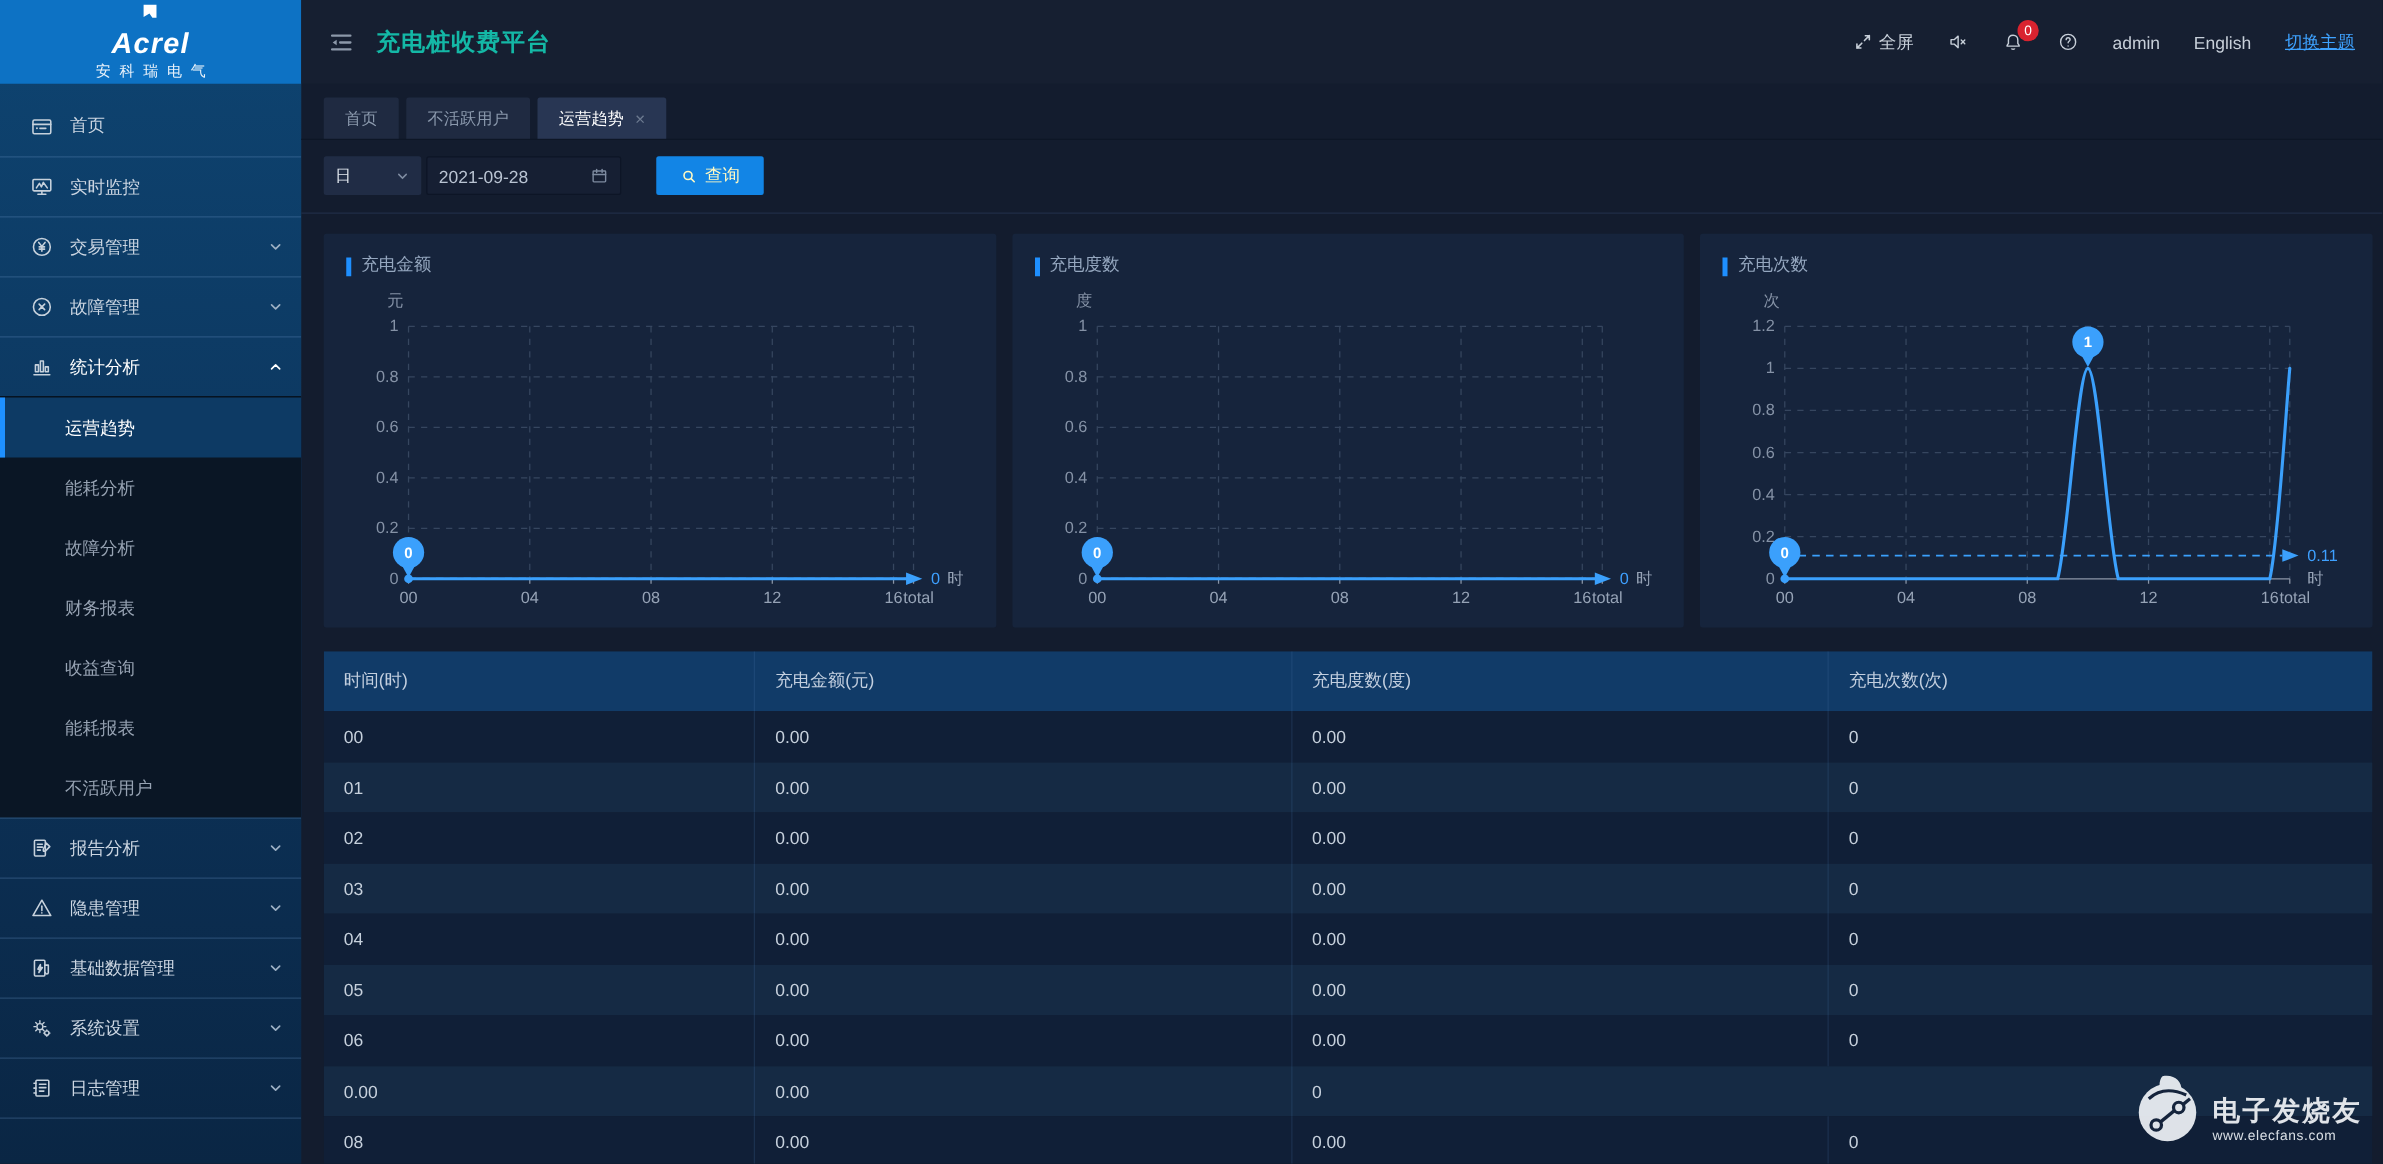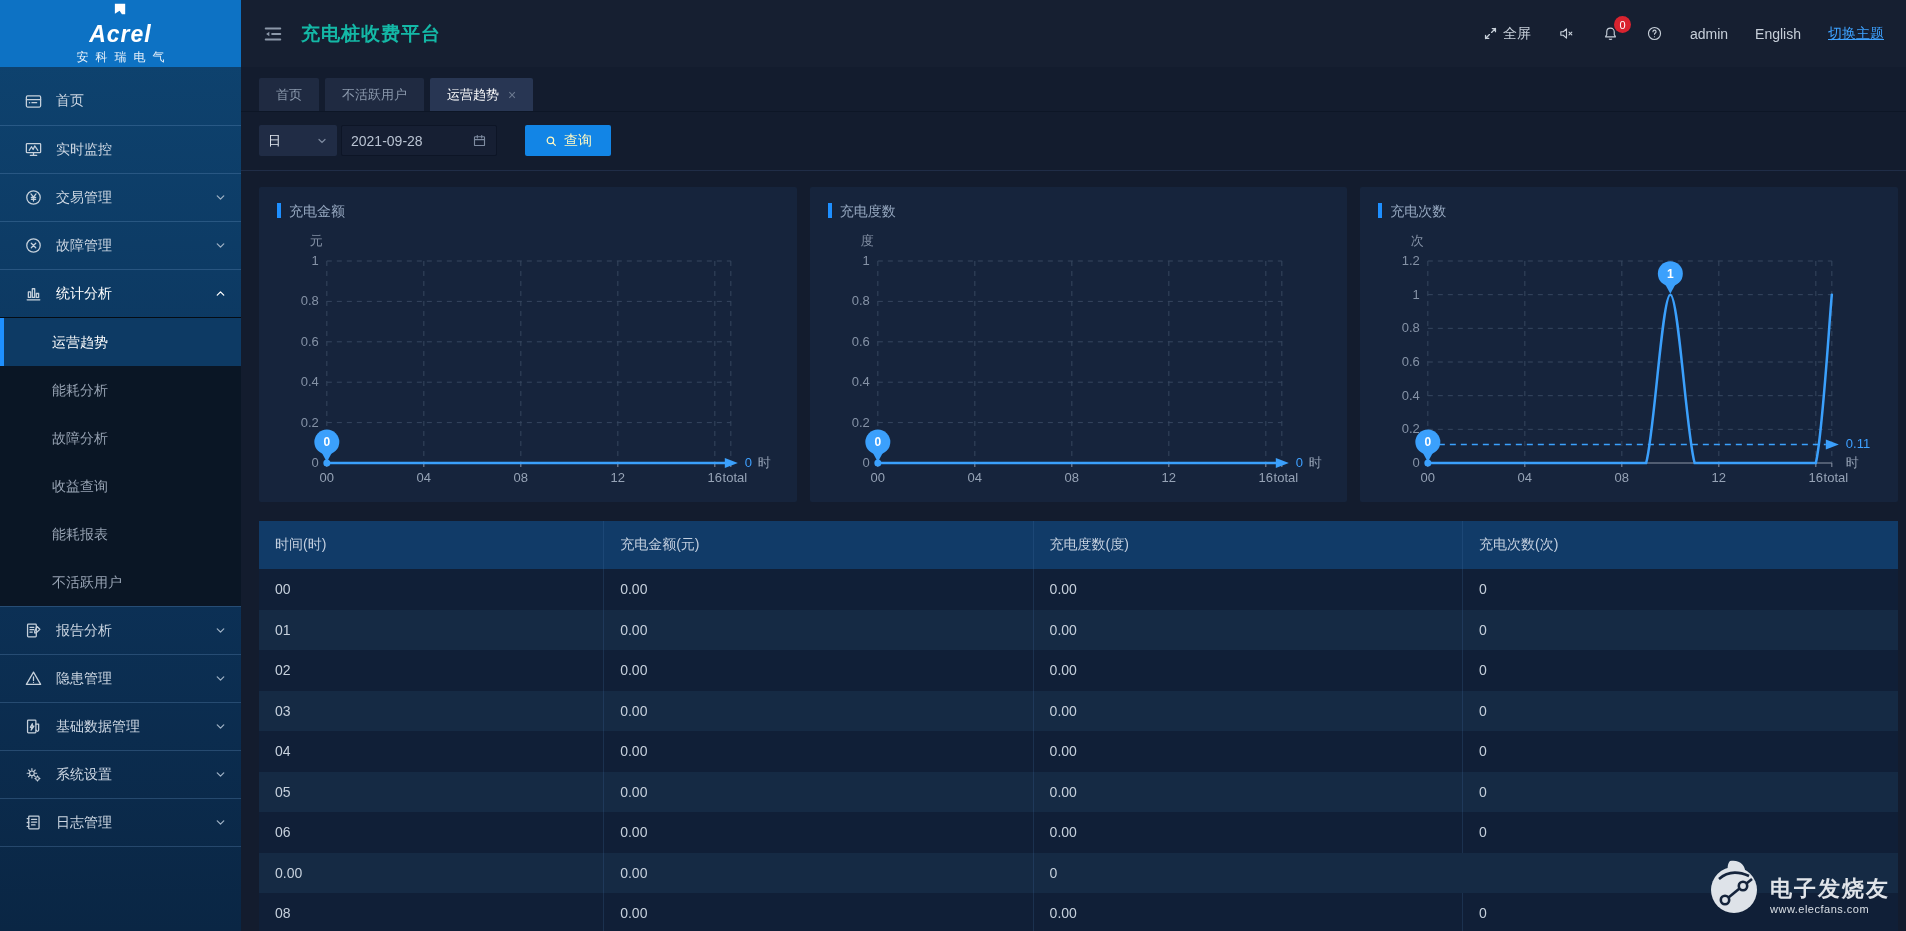--- a/index.html
+++ b/index.html
@@ -66,21 +66,21 @@
     padding:0 9px; color:#b9c3d2; font-size:14px; cursor:text; }
   .date-box .cal { margin-left:auto; width:15px; height:15px; color:#7e8ba0; }
   .query-btn { margin-left:28px; width:86px; height:31px; background:#1285e6; border:none;
     border-radius:2px; color:#fef9c3; font-size:14px; display:flex; align-items:center;
     justify-content:center; gap:6px; cursor:pointer; }
   .query-btn svg { width:14px; height:14px; }
 
   
   .cards { flex:none; display:flex; gap:13px; margin:16px 8px 0 18px; }
   .card { flex:1; height:315px; background:#16243c; border-radius:2px; padding:16px 18px; }
-  .card-title { display:flex; align-items:flex-start; font-size:14px; color:#95a7bf; }
+  .card-title { display:flex; align-items:flex-end; font-size:14px; color:#95a7bf; }
   .card-title .bar { width:4px; height:15px; background:#1e8fff; margin-right:8px; }
   .card svg.chart { display:block; width:100%; height:262px; margin-top:6px; overflow:visible; }
   .chart .grid { stroke:#36465f; stroke-width:1; stroke-dasharray:5 5; }
   .chart .axis { stroke:#8c96a7; stroke-width:1; }
   .chart .ytick { fill:#8592a6; font-size:13px; }
   .chart .xtick { fill:#96a3b6; font-size:13px; }
   .chart .series { fill:none; stroke:#3ba0fc; stroke-width:2.5; stroke-linecap:round; }
   .chart .avg { stroke:#3ba0fc; stroke-width:1.5; stroke-dasharray:6 5; }
   .chart .avglabel { fill:#3ea0ff; font-size:13px; }
   .chart .pintext { fill:#ffffff; font-size:12px; font-weight:bold; }
@@ -169,20 +169,21 @@
             </svg></span>
           <span class="lbl">统计分析</span>
           <span class="chev"><svg viewBox="0 0 24 24" fill="none" stroke="currentColor" stroke-width="2.4" stroke-linecap="round" stroke-linejoin="round" style="width:100%;height:100%">
               <polyline points="6 15 12 9 18 15"></polyline>
             </svg></span>
         </div>
         <div class="submenu">
           <div class="sub-item active">运营趋势</div>
           <div class="sub-item">能耗分析</div>
           <div class="sub-item">故障分析</div>
+          <div class="sub-item">财务报表</div>
           <div class="sub-item">收益查询</div>
           <div class="sub-item">能耗报表</div>
           <div class="sub-item">不活跃用户</div>
         </div>
         <div class="top-item">
           <span class="mi"><svg viewBox="0 0 24 24" fill="none" stroke="currentColor" stroke-width="1.6" stroke-linecap="round" stroke-linejoin="round" style="width:100%;height:100%">
               <rect x="4.5" y="4" width="11" height="16" rx="1"></rect>
               <line x1="7.5" y1="8" x2="12.5" y2="8"></line>
               <line x1="7.5" y1="11" x2="12.5" y2="11"></line>
               <line x1="7.5" y1="14" x2="10.5" y2="14"></line>

